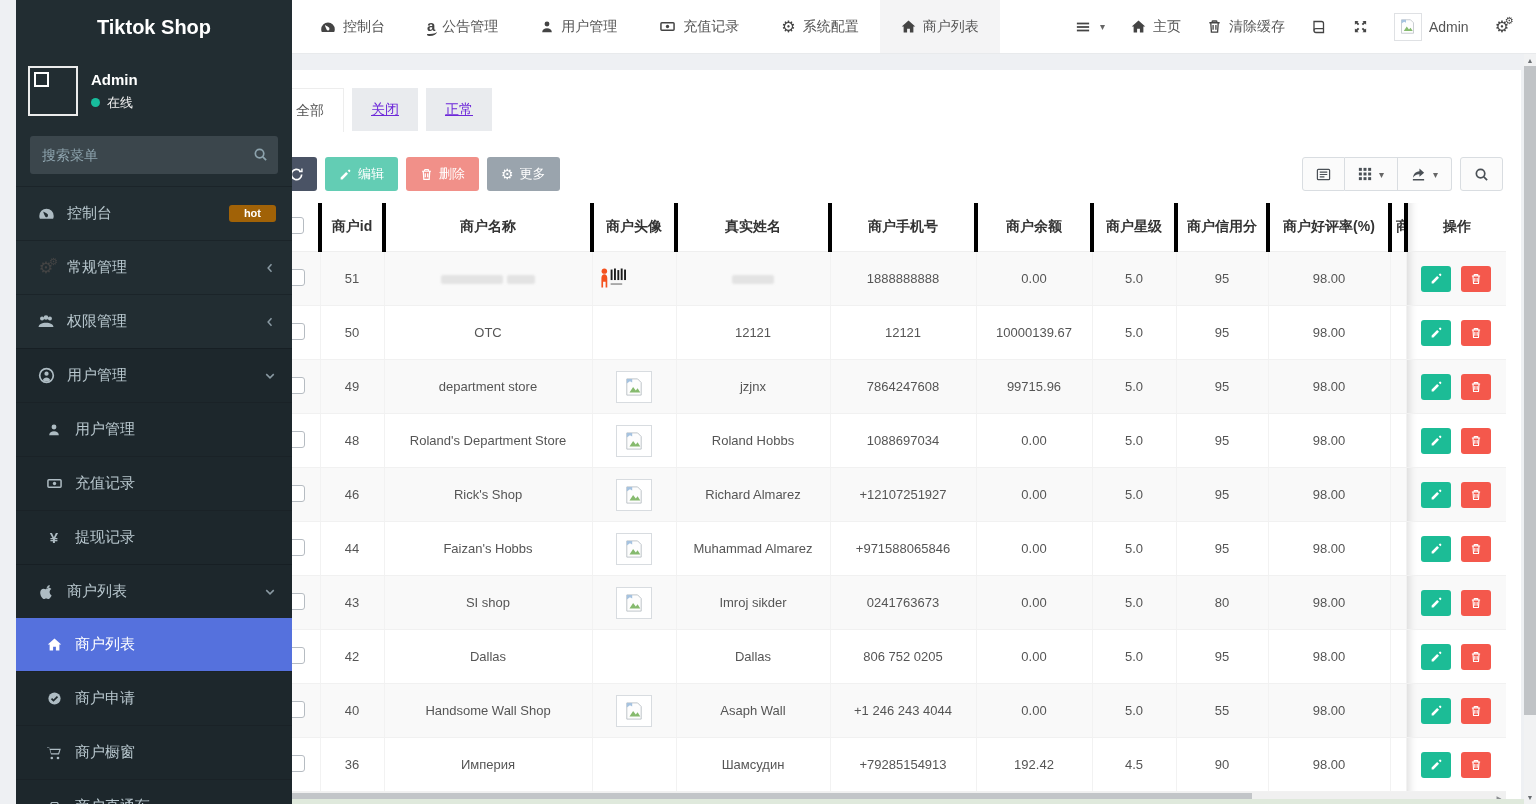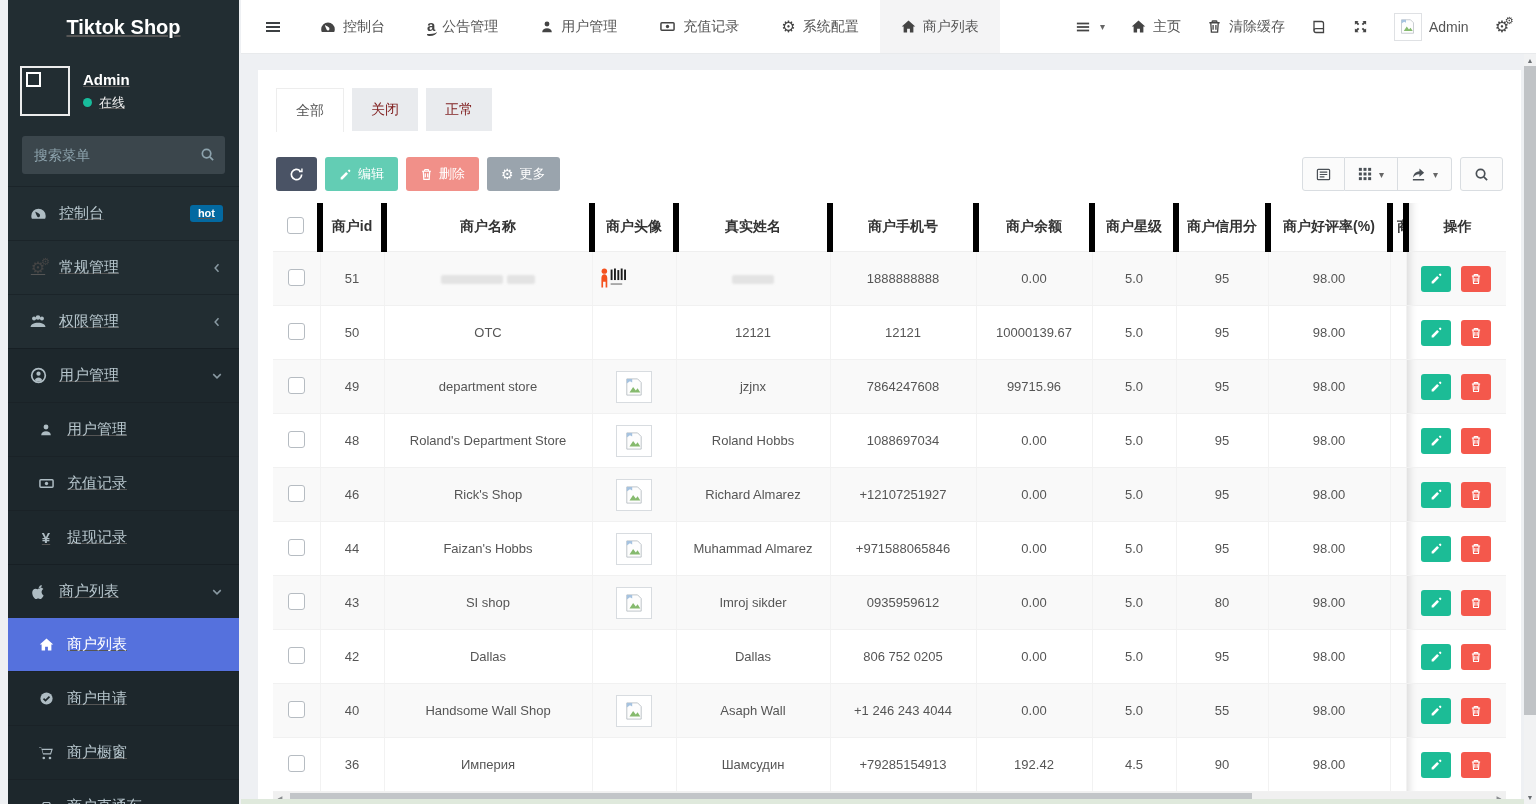--- a/index.html
+++ b/index.html
@@ -1,43 +1,43 @@
 <!DOCTYPE html>
 <html><head>
 <meta charset="utf-8">
 <style>
   html,body{margin:0;padding:0;}
   body{width:1536px;height:804px;overflow:hidden;position:relative;
        font-family:"Liberation Sans","DejaVu Sans",sans-serif;background:#eef0f3;color:#555;}
   svg{display:block;}
 
   
-  #sidebar{position:absolute;left:8px;top:0;width:231px;height:804px;background:#222d32;z-index:5;text-decoration:underline;}
+  #sidebar{position:absolute;left:16px;top:0;width:276px;height:804px;background:#222d32;z-index:5;}
   .logo{height:54px;line-height:54px;text-align:center;color:#fff;font-size:20px;font-weight:600;}
   .user-panel{display:flex;align-items:center;gap:13px;padding:12px 14px 12px 12px;}
   .avatar-box{width:46px;height:46px;border:2px solid #ececec;position:relative;flex:none;}
   .avatar-box::before{content:"";position:absolute;left:4px;top:4px;width:11px;height:11px;border:2px solid #fff;}
   .user-name{color:#fff;font-weight:bold;font-size:15px;margin-bottom:6px;}
   .user-status{display:flex;align-items:center;gap:7px;color:#f2f2f2;font-size:13px;}
   .dot{width:9px;height:9px;border-radius:50%;background:#18bc9c;}
   .menu-search{margin:8px 14px 12px;position:relative;}
   .menu-search input{width:100%;height:38px;box-sizing:border-box;background:#3b464c;border:none;border-radius:3px;
        color:#cfd8dc;padding:0 34px 0 12px;font-size:14px;font-family:inherit;outline:none;}
   .menu-search input::placeholder{color:#8da3ad;}
   .menu-search .sicon{position:absolute;right:10px;top:11px;color:#8da3ad;}
   .menu{list-style:none;margin:6px 0 0;padding:0;}
   .mi{height:53px;display:flex;align-items:center;padding:0 16px 0 20px;color:#b8c7ce;font-size:15px;cursor:pointer;}
   .mi .mico{width:20px;margin-right:11px;color:#aebcc3;display:flex;justify-content:center;}
   .mi.child{padding-left:28px;}
   .group{background:#1d272c;border-top:1px solid #1a2227;}
   .mi.top{border-top:1px solid rgba(0,0,0,.18);}
   .mi.active{background:#5571dd;color:#fff;}
   .mi.active .mico{color:#fff;}
-  .badge-hot{margin-left:auto;background:#0369a1;color:#fff;font-size:11px;font-weight:bold;
-       padding:3px 8px;border-radius:3px;line-height:1;}
+  .badge-hot{margin-left:auto;background:#a16207;color:#fff;font-size:11px;font-weight:bold;
+       padding:3px 15px;border-radius:3px;line-height:1;}
   .chev{margin-left:auto;color:#8a9aa3;display:flex;}
 
   
   #navbar{position:absolute;left:241px;top:0;width:1295px;height:54px;background:#fff;z-index:4;
        display:flex;align-items:stretch;border-bottom:1px solid #e8eaec;box-sizing:border-box;}
   .nav-toggle{display:flex;align-items:center;padding:0 18px 0 24px;color:#3c4043;cursor:pointer;}
   .nav-item{display:flex;align-items:center;gap:7px;padding:0 21px;font-size:14px;color:#555;cursor:pointer;}
   .nav-item .nico{color:#444;display:flex;}
   .nav-item.active{background:#f4f4f5;}
   .nav-right{margin-left:auto;display:flex;align-items:stretch;padding-right:14px;}
@@ -52,21 +52,21 @@
   .gears2 .g2{position:absolute;font-size:10px;right:-5px;top:-3px;}
 
   
   #content{position:absolute;left:241px;top:54px;width:1517px;height:750px;background:#eef0f3;}
   #content::after{content:"";position:absolute;left:0;right:12px;bottom:0;height:5px;background:#dfe9dc;}
   #panel{position:absolute;left:17px;top:16px;width:1263px;height:734px;background:#fff;}
 
   .tabs{display:flex;gap:8px;margin:18px 0 0 18px;}
   .tab{height:43px;display:flex;align-items:center;padding:0 19px;font-size:14px;cursor:pointer;}
   .tab.active{background:#fff;color:#555;border:1px solid #ededed;border-bottom:none;}
-  .tab.inactive{background:#e9ebee;color:#7f1d1d;}
+  .tab.inactive{background:#e9ebee;color:#6d28d9;text-decoration:underline;}
 
   .toolbar{display:flex;justify-content:space-between;align-items:center;margin:25px 18px 0;}
   .tl-left{display:flex;gap:8px;}
   .btn{height:34px;border:none;border-radius:3px;color:#fff;font-size:13px;font-family:inherit;
        display:inline-flex;align-items:center;gap:6px;padding:0 14px;cursor:pointer;}
   .btn-refresh{background:#4a5365;padding:0 13px;}
   .btn-edit{background:#63cdb4;}
   .btn-del{background:#f19089;}
   .btn-more{background:#9aa4ad;}
   .tl-right{display:flex;align-items:center;}
@@ -75,21 +75,21 @@
        display:inline-flex;align-items:center;justify-content:center;gap:5px;padding:0 13px;cursor:pointer;}
   .btn-group .tbtn + .tbtn{border-left:none;}
   .btn-group .tbtn:first-child{border-radius:3px 0 0 3px;}
   .btn-group .tbtn:last-child{border-radius:0 3px 3px 0;}
   .tbtn.search{border-radius:3px;margin-left:8px;}
 
   
   .table-wrap{margin:12px 15px 0;}
   table{width:1233px;table-layout:fixed;border-collapse:collapse;}
   th{height:46px;font-size:14px;color:#333;font-weight:bold;text-align:center;
-     border-bottom:1px solid #efefef;border-right:6px solid #000000;background:#fff;overflow:hidden;}
+     border-bottom:1px solid #efefef;border-right:4px solid #000000;background:#fff;overflow:hidden;}
   td{height:53px;font-size:13px;color:#555;text-align:center;border-bottom:1px solid #f1f1f1;
      border-right:1px solid #f2f2f2;padding:0 4px;overflow:hidden;white-space:nowrap;}
   th:last-child,td:last-child{border-right:none;}
   tbody tr:nth-child(odd){background:#f9f9f9;}
   .c-ops{box-shadow:inset 10px 0 8px -8px rgba(0,0,0,.14);border-left:1px solid #e9e9e9;}
   .sliver{padding:0;text-align:left;text-indent:4px;}
   .cb{display:inline-block;width:15px;height:15px;border:1.6px solid #b6bcc2;border-radius:3px;background:#fff;cursor:pointer;}
   .broken-box{display:inline-flex;align-items:center;justify-content:center;width:34px;height:30px;
        border:1px solid #d8dce0;background:#fff;vertical-align:middle;}
   .act{width:30px;height:26px;border:none;border-radius:3px;display:inline-flex;align-items:center;
@@ -696,21 +696,21 @@
               
               <span class="broken-box">
                   <svg width="20" height="18" viewBox="0 0 22 20">
                     <path d="M3 1h12l4 4v14H3z" fill="#fdfdfd" stroke="#b8bec4" stroke-width="1"></path>
                     <path d="M3 1h6v4L6.5 3.5 3 6z" fill="#a6c3e0"></path>
                     <path d="M6 16l4-6 3 4 2-2.5 3 4.5z" fill="#86ba6e"></path>
                   </svg>
                 </span>
             </td>
             <td><span>Imroj sikder</span></td>
-            <td>0935959612</td>
+            <td>0241763673</td>
             <td>0.00</td>
             <td>5.0</td>
             <td>80</td>
             <td>98.00</td>
             <td class="sliver"></td>
             <td class="c-ops">
               <button class="act act-edit">
                   <svg width="13" height="13" viewBox="0 0 16 16">
                     <path fill="#fff" d="M2 11.7V14h2.3l6.8-6.8-2.3-2.3zM13.7 4.2a.9.9 0 000-1.3l-.6-.6a.9.9 0 00-1.3 0l-1 1 1.9 1.9z"></path>
                   </svg>

